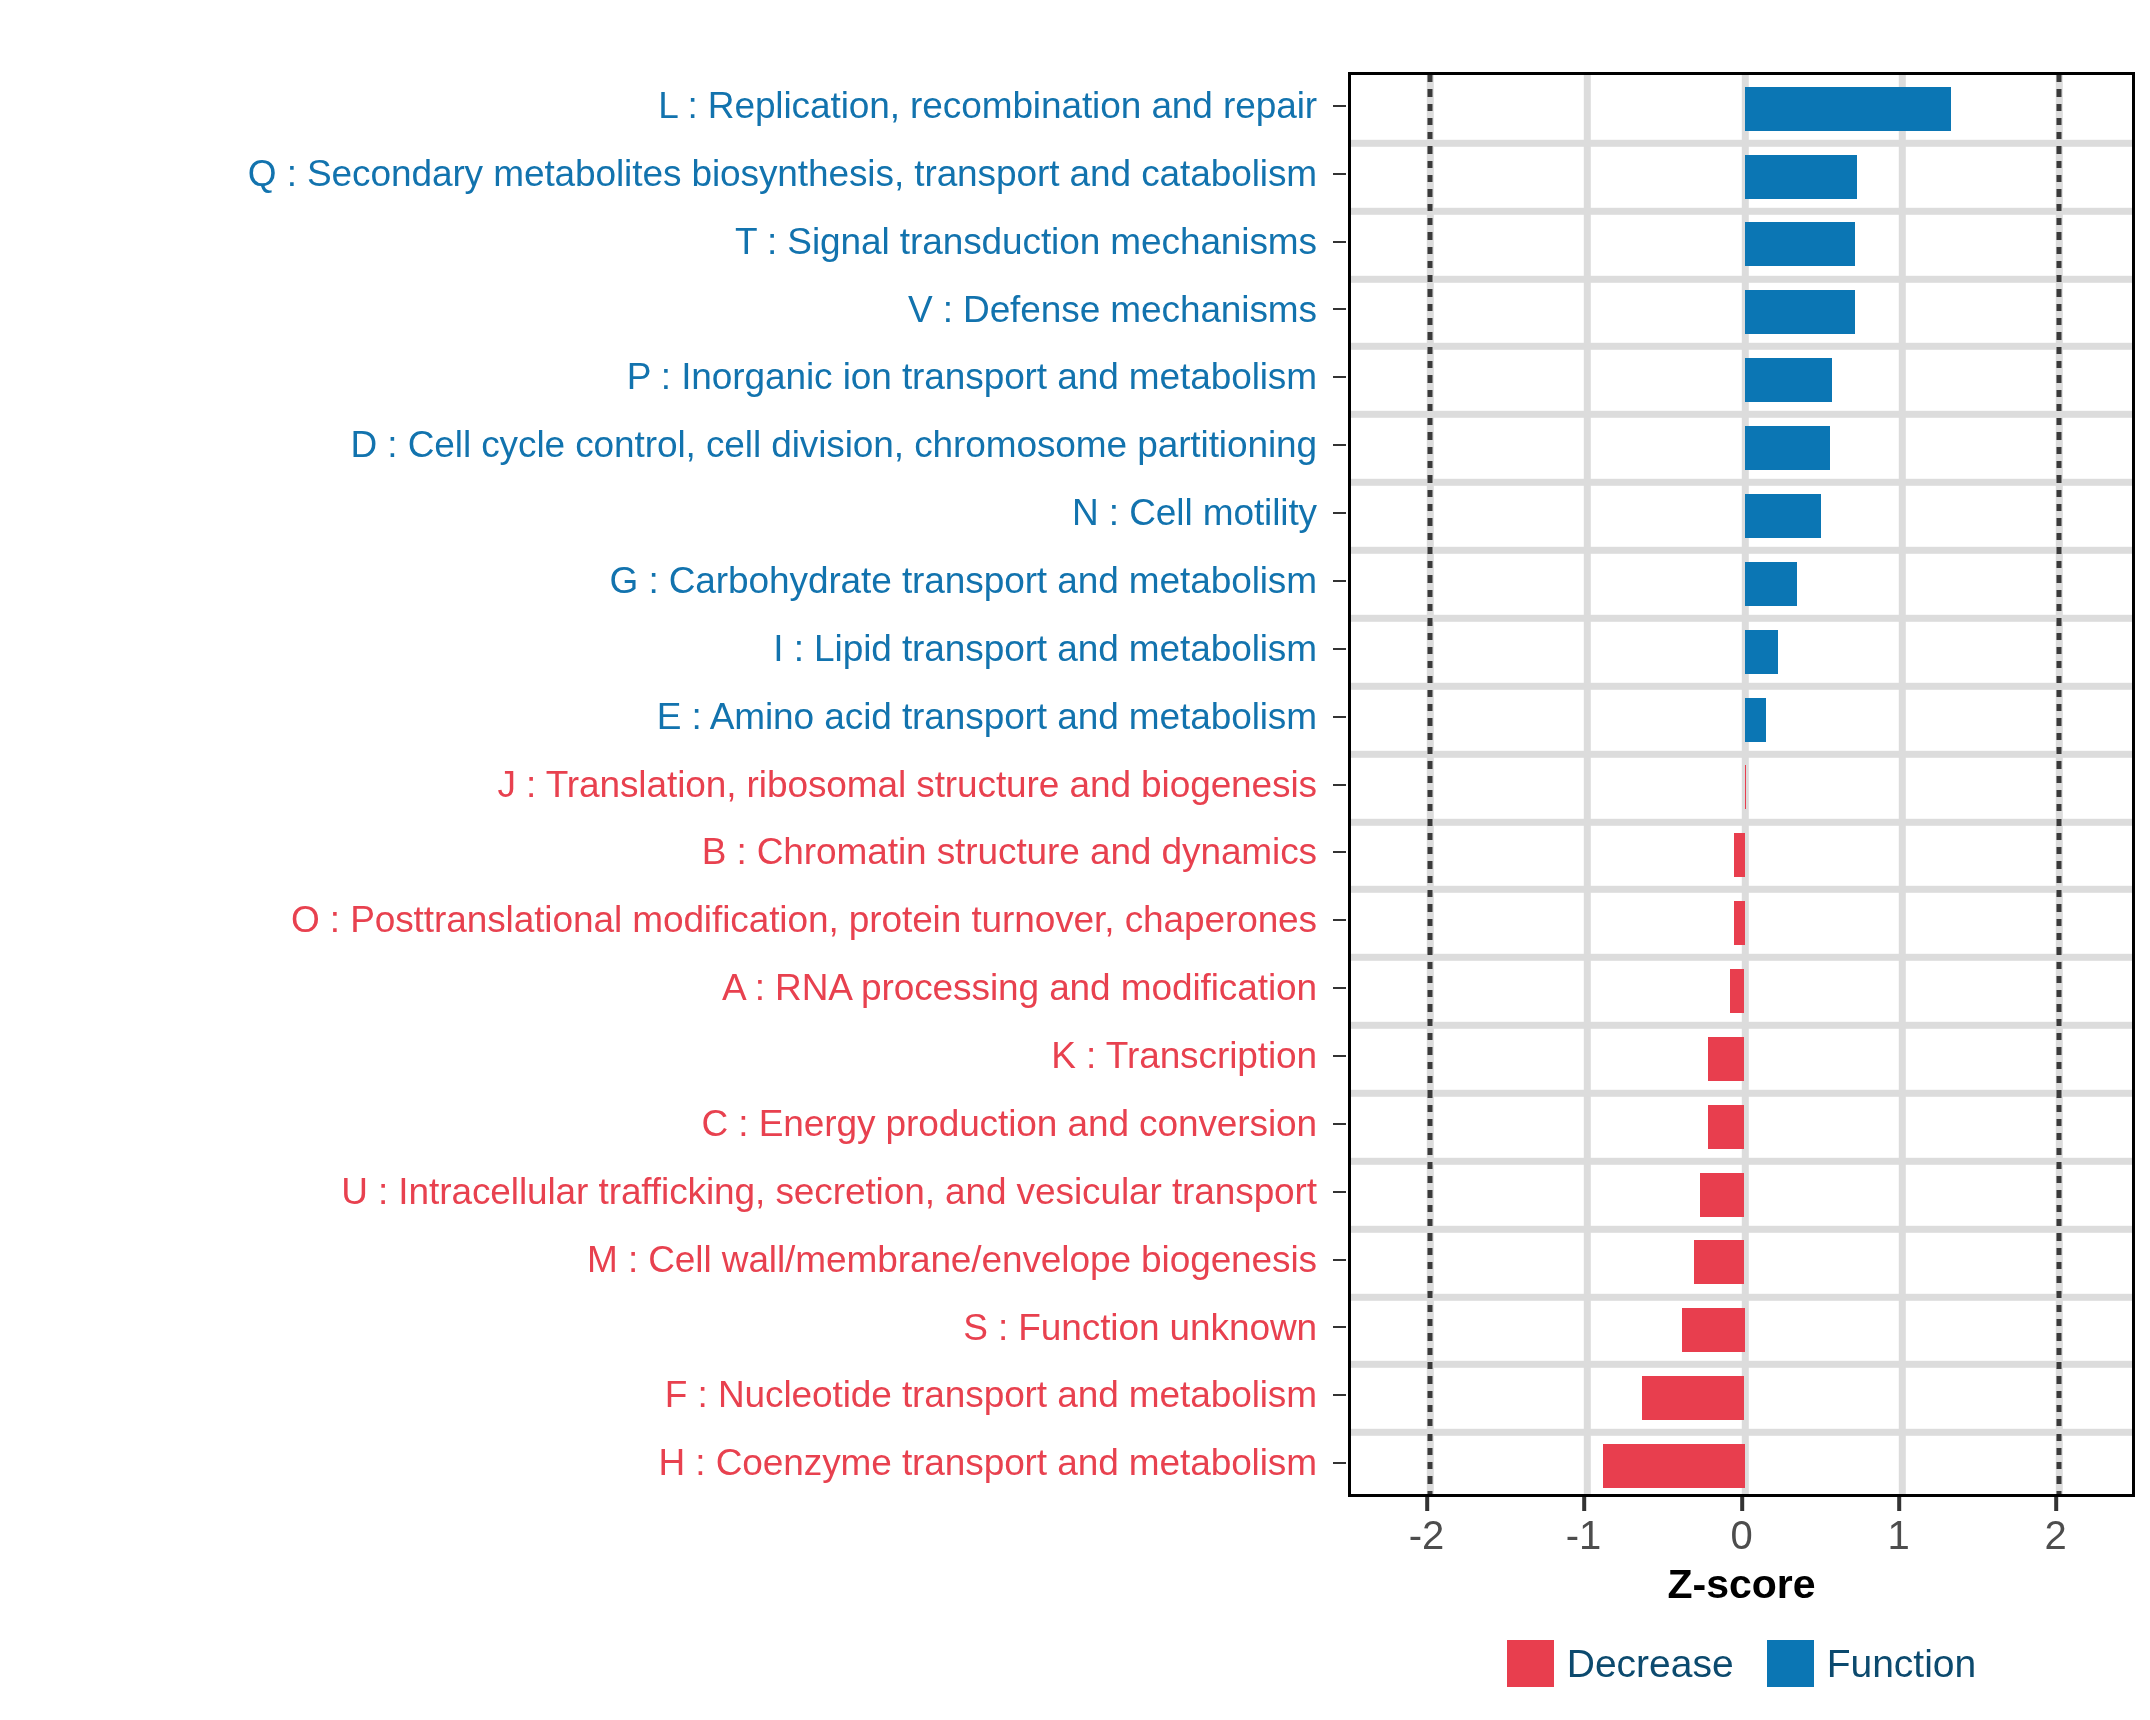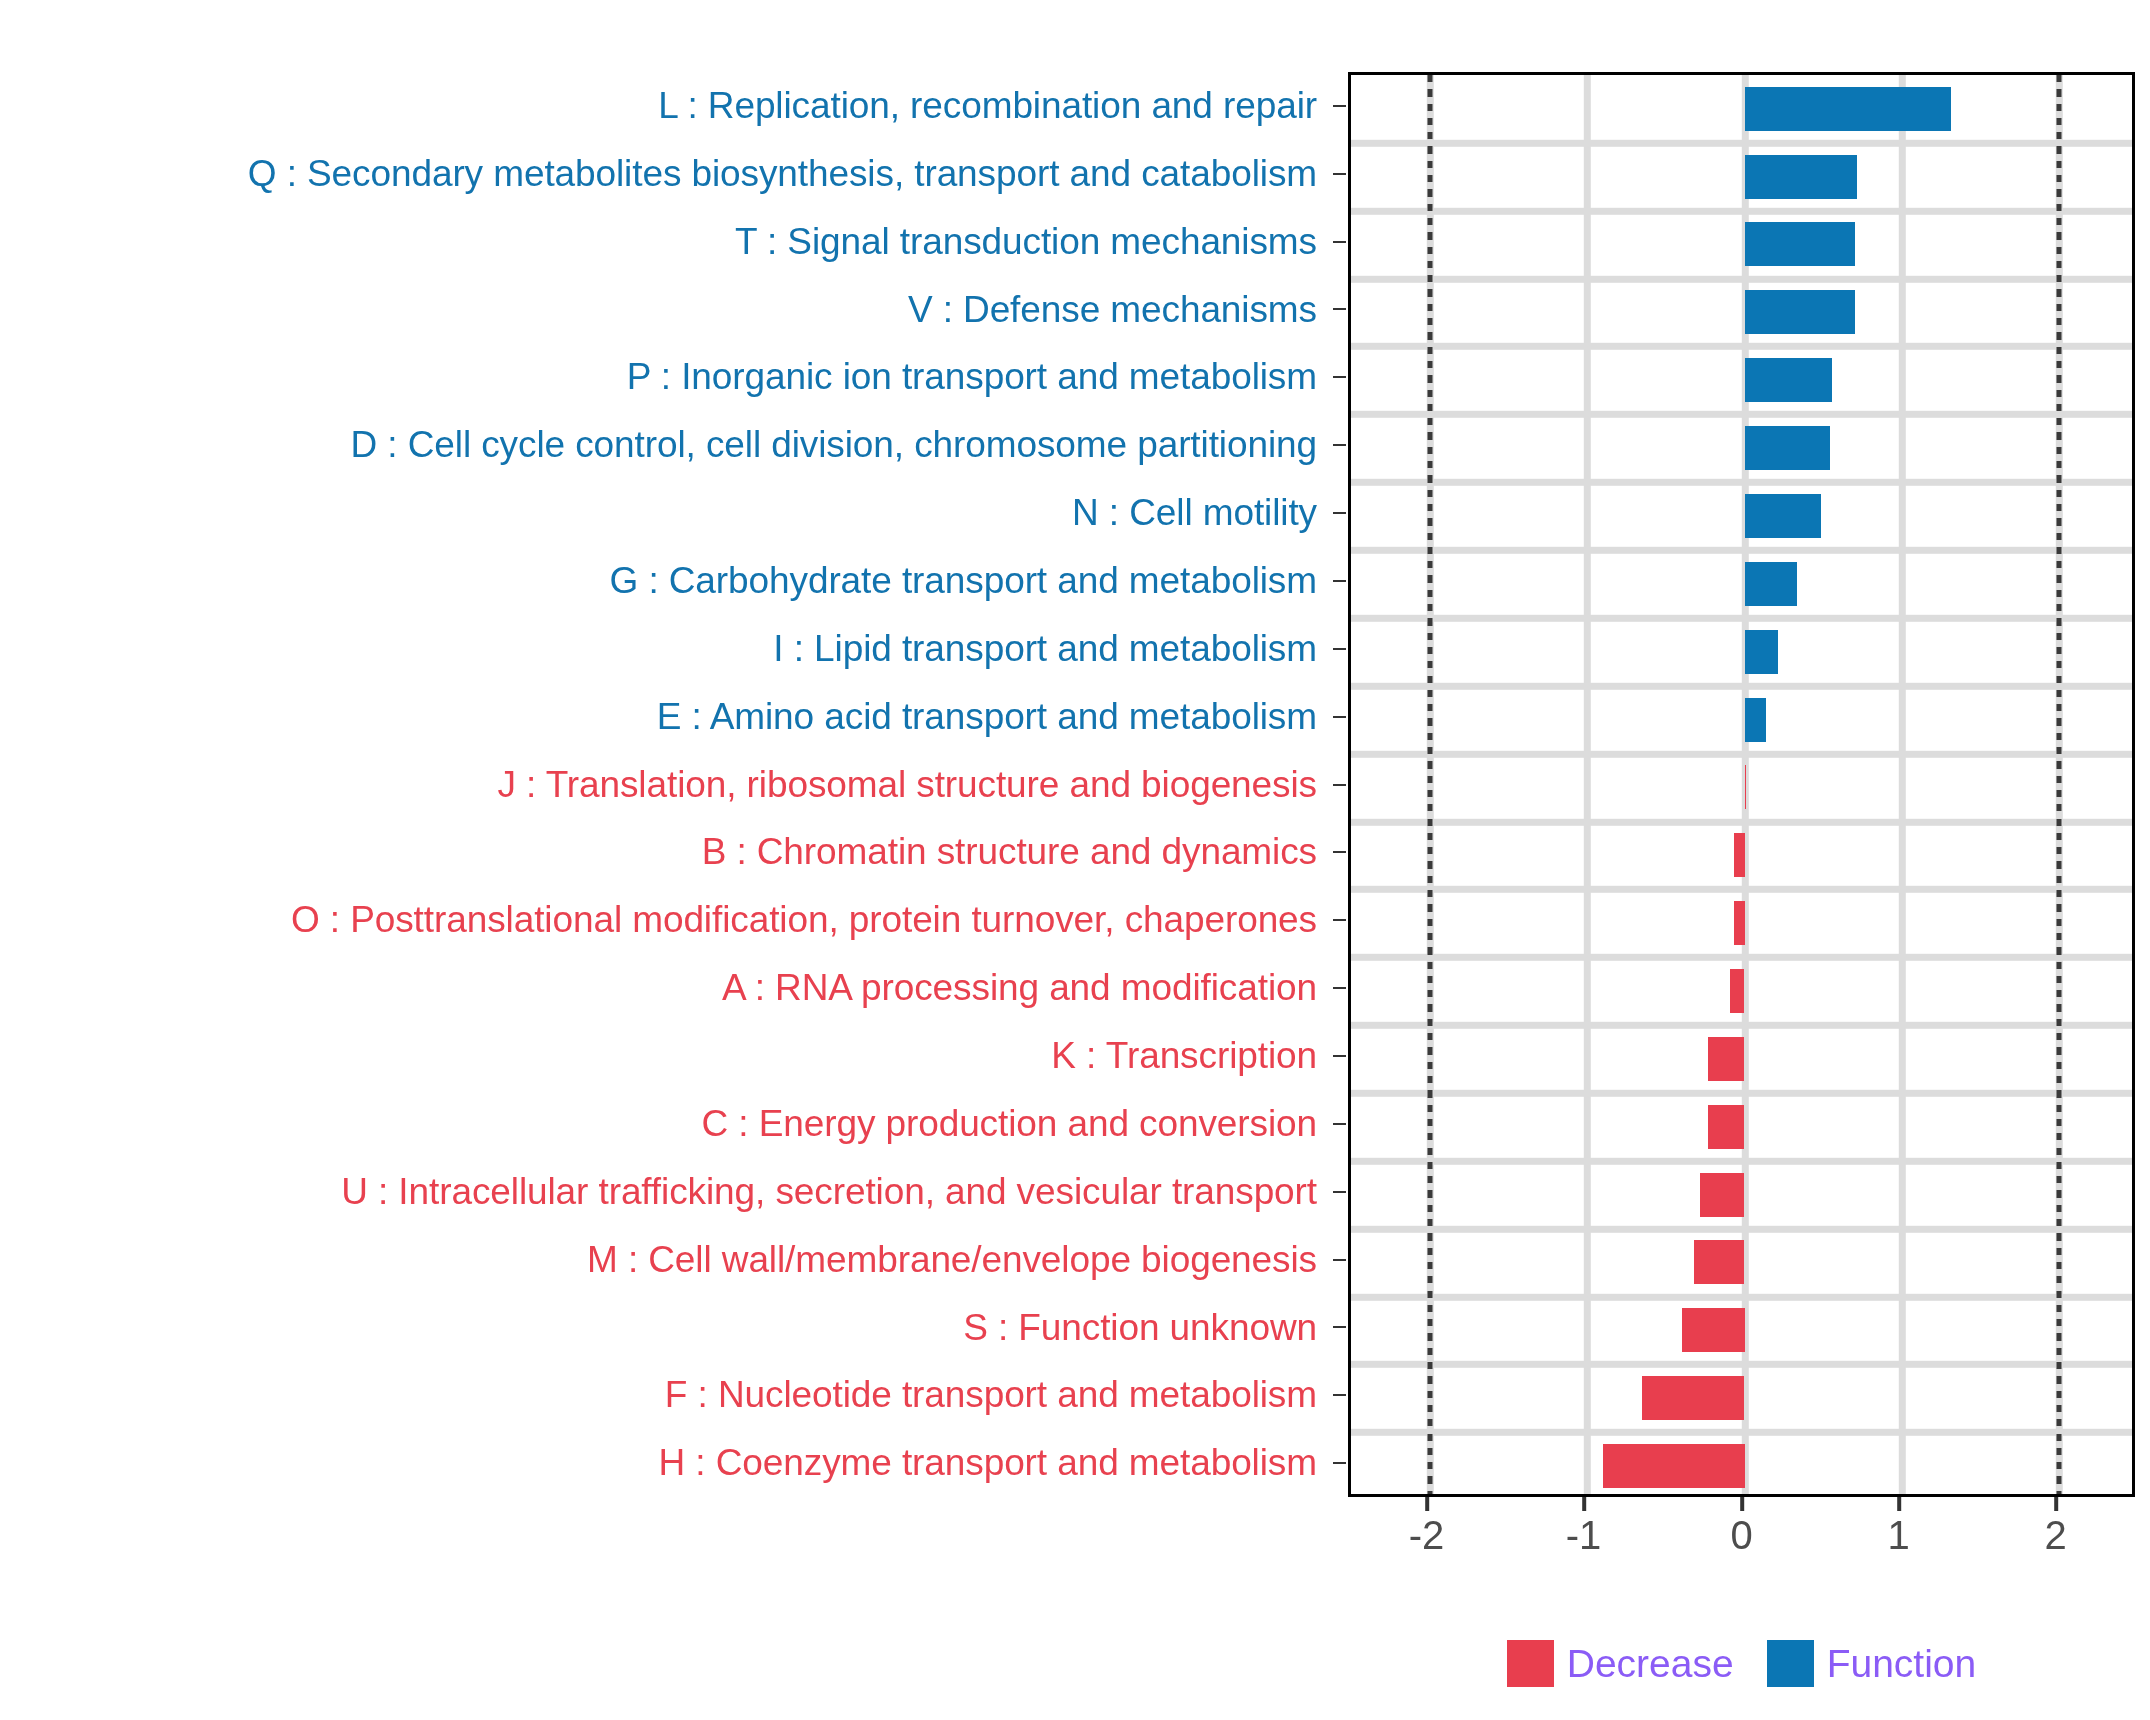--- a/index.html
+++ b/index.html
@@ -162,21 +162,21 @@
     gap: 13px;
   }
   .legend-swatch {
     width: 47px;
     height: 47px;
   }
   .legend-swatch.decrease { background: #E83E4E; }
   .legend-swatch.increase { background: #0B76B4; }
   .legend-label {
     font-size: 39px;
-    color: #8b5cf6;
+    color: #0c4a6e;
     white-space: nowrap;
   }
 </style>
 </head>
 <body>
 
 <div id="figure">
 
   <div id="ylabels">
       <div class="ylabel increase" style="top: 34px;">L : Replication, recombination and repair</div>
@@ -282,20 +282,21 @@
       <div class="xtick" style="left: 236px;"></div>
       <div class="xticklabel" style="left: 236px;">-1</div>
       <div class="xtick" style="left: 394px;"></div>
       <div class="xticklabel" style="left: 394px;">0</div>
       <div class="xtick" style="left: 551px;"></div>
       <div class="xticklabel" style="left: 551px;">1</div>
       <div class="xtick" style="left: 708px;"></div>
       <div class="xticklabel" style="left: 708px;">2</div>
     </div>
 
+  <div id="xaxis-title">Z-score</div>
 
   <div id="legend">
       <div class="legend-item">
         <div class="legend-swatch decrease"></div>
         <div class="legend-label">Decrease</div>
       </div>
       <div class="legend-item">
         <div class="legend-swatch increase"></div>
         <div class="legend-label">Function</div>
       </div>

